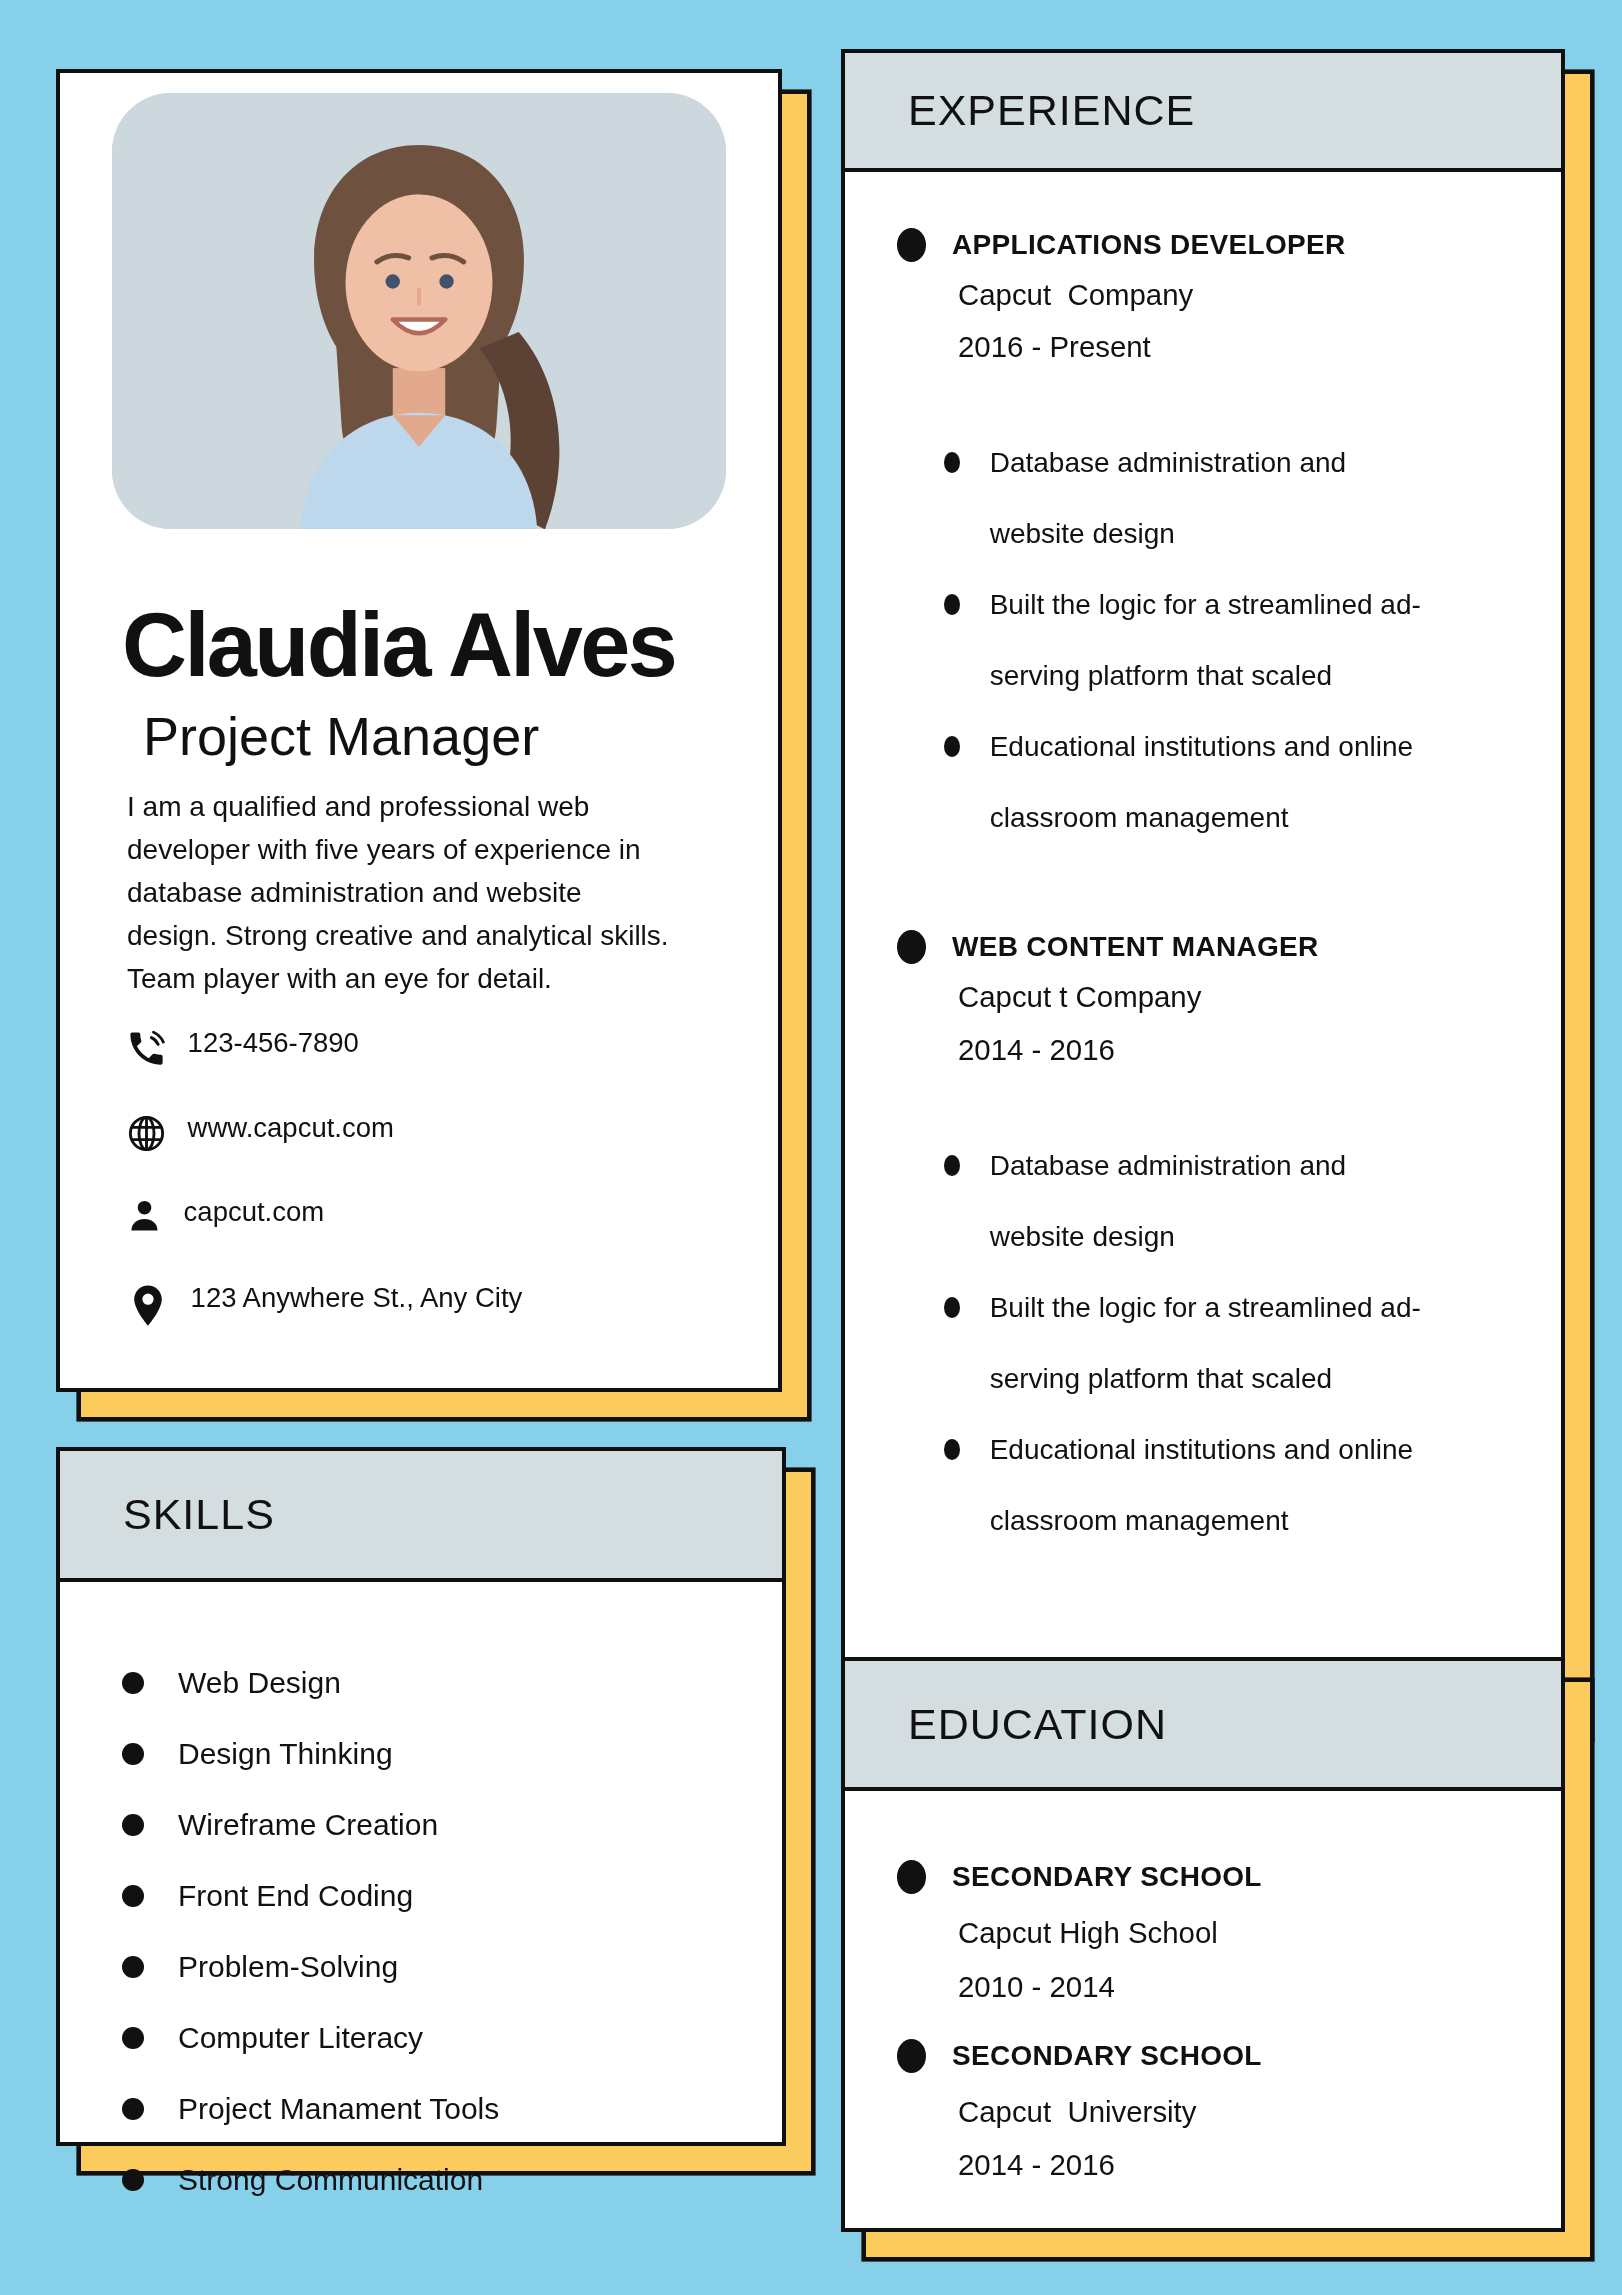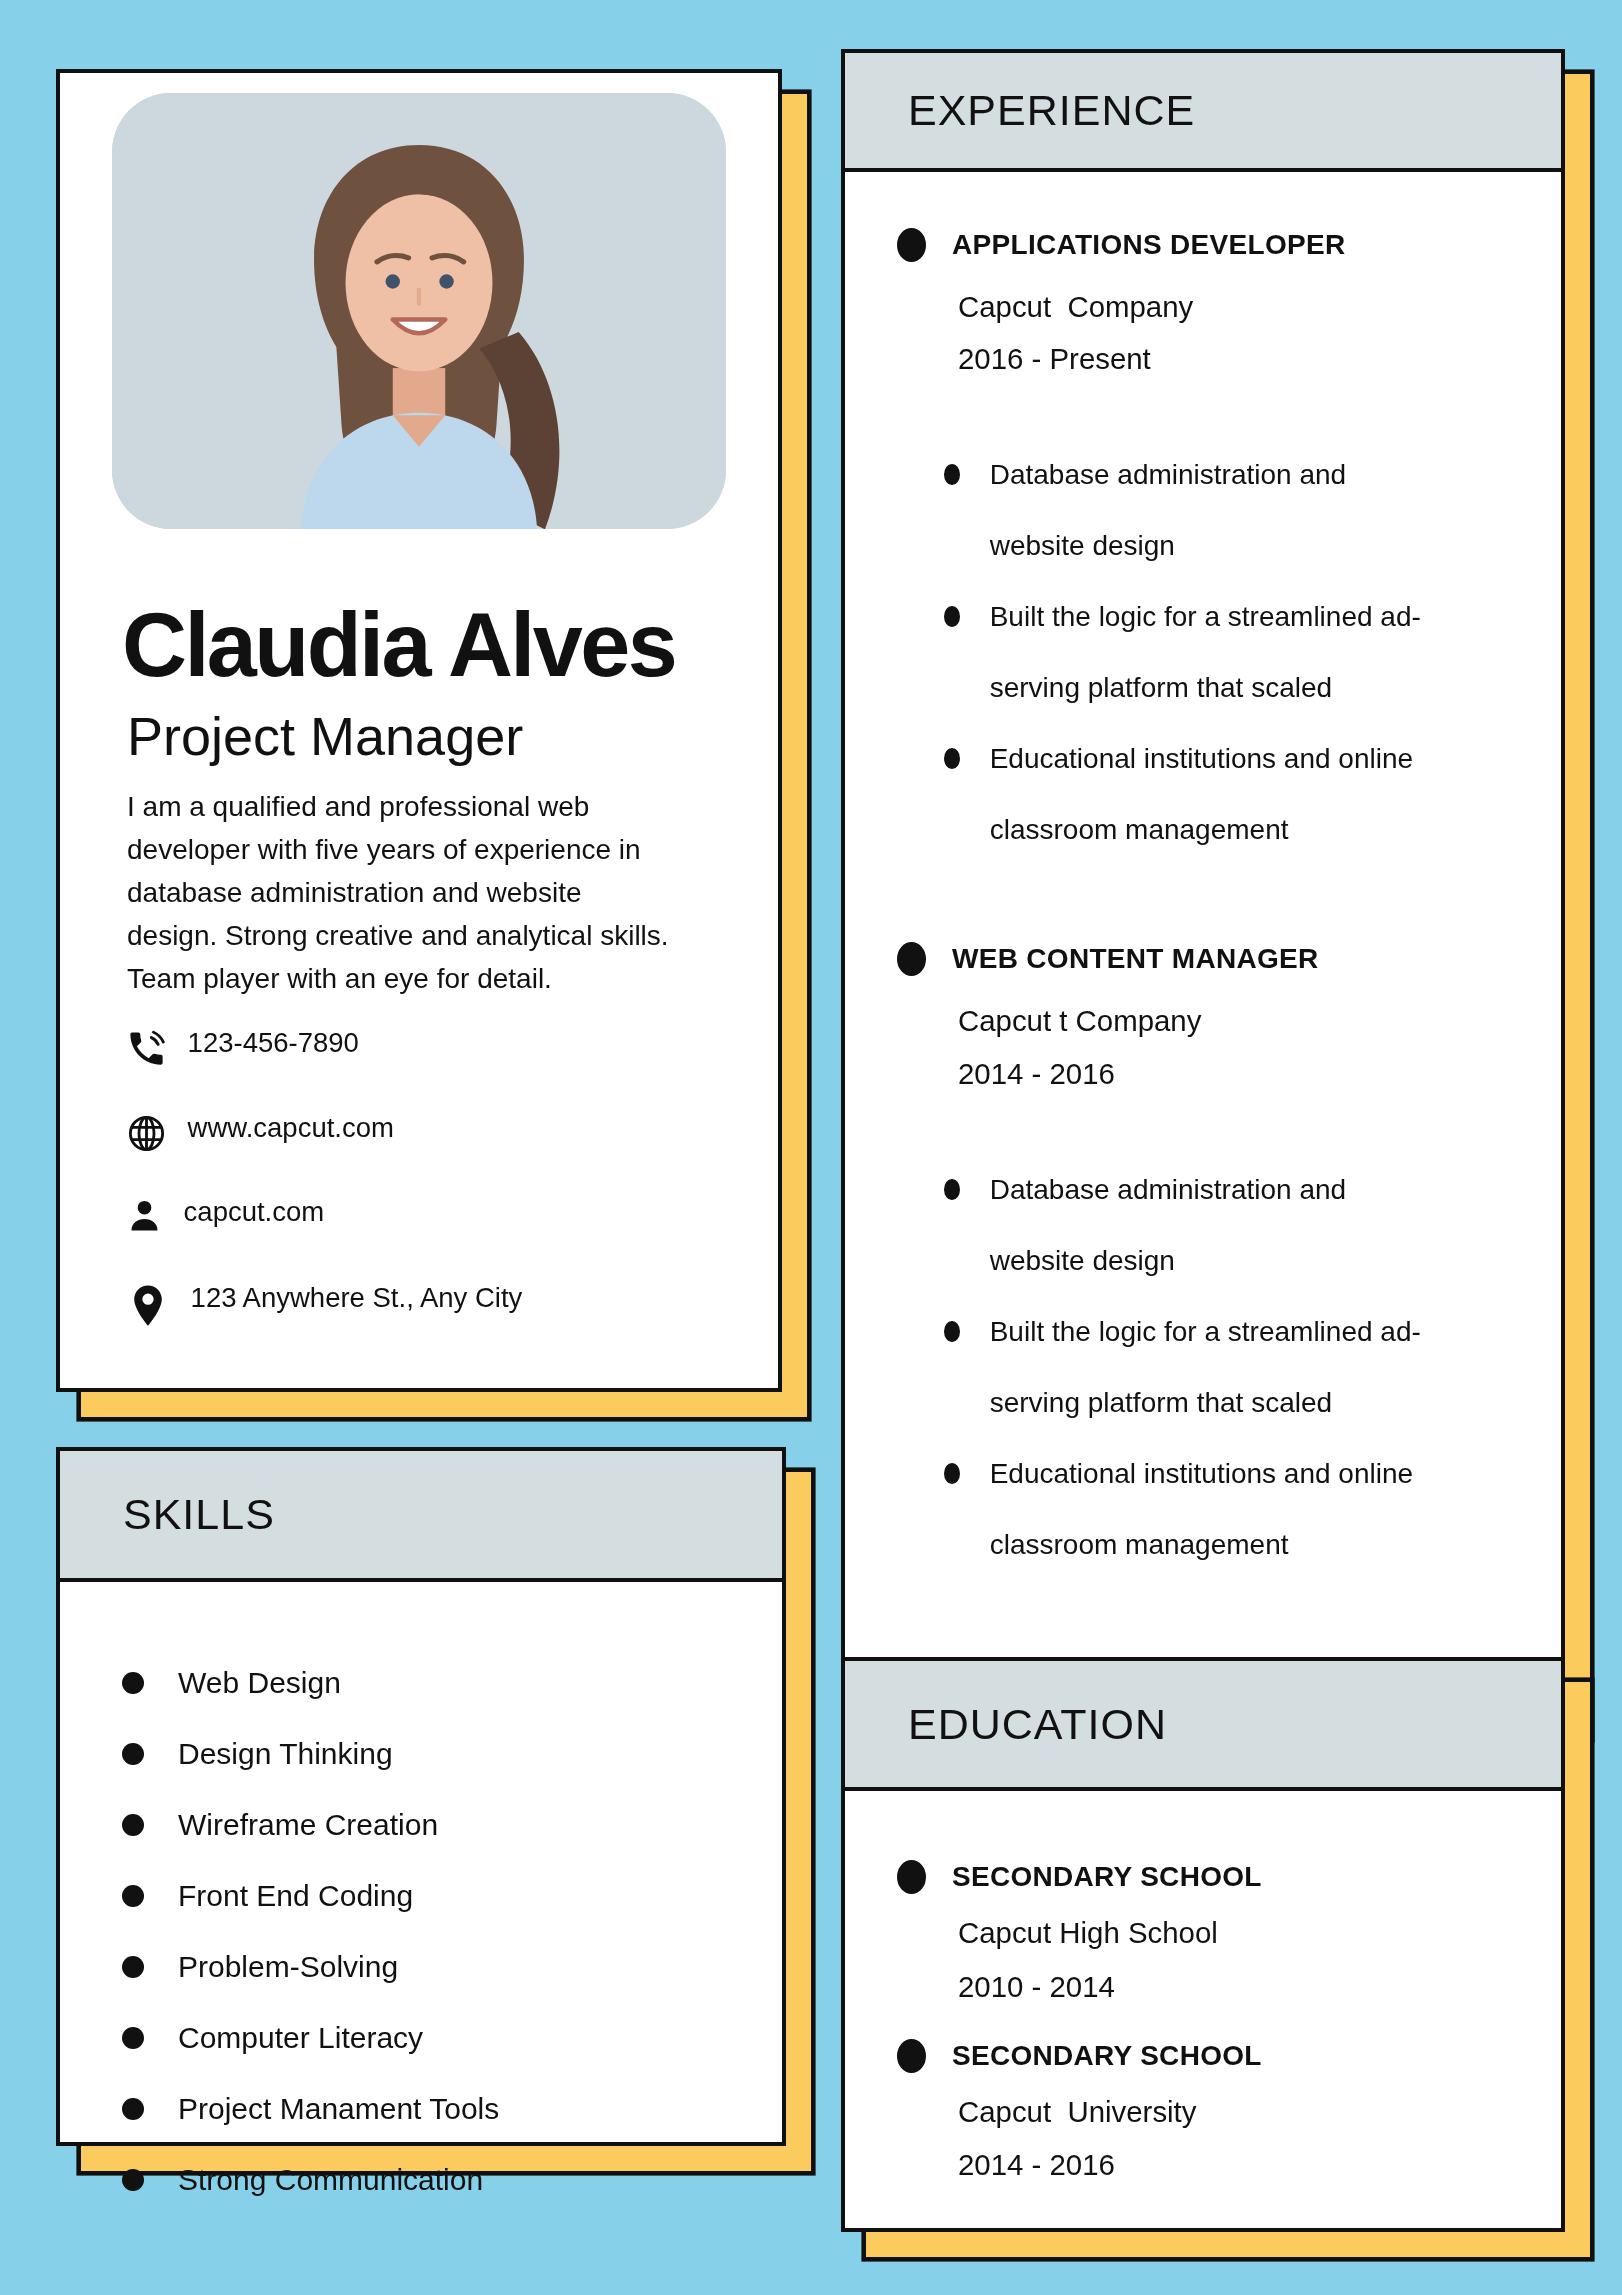--- a/index.html
+++ b/index.html
@@ -12,41 +12,41 @@
   .card-header{background:var(--header,#d4dee1);border-bottom:4.6px solid var(--border,#101010);
         display:flex;align-items:center;padding-left:63px;font-size:43px;font-weight:500;
         letter-spacing:1px;height:128px;box-sizing:border-box;}
   
   #profile-card{left:56px;top:69px;width:726px;height:1323px;}
   .photo{position:absolute;left:52px;top:19.6px;width:614px;height:436px;border-radius:59px;
          overflow:hidden;background:var(--photo_bg,#cdd8de);}
   .photo svg{display:block;width:100%;height:100%;}
   .name{position:absolute;left:62px;top:521px;font-size:90px;font-weight:bold;
         letter-spacing:-2.6px;margin:0;white-space:nowrap;}
-  .role{position:absolute;left:67px;top:632px;font-size:54px;font-weight:400;margin:0;}
+  .role{position:absolute;left:83px;top:632px;font-size:54px;font-weight:400;margin:0;}
   .summary{position:absolute;left:67px;top:712px;width:654px;margin:0;
         font-size:28px;line-height:43px;white-space:pre-wrap;}
   .contact-row{position:absolute;left:65px;height:60px;display:flex;align-items:flex-start;gap:19.6px;}
   .contact-row svg{flex:none;}
   .contact-row .val{font-size:27.5px;}
   #c-row-0{top:954px}#c-row-1{top:1039px}#c-row-2{top:1123px}#c-row-3{top:1209px}
   
   #skills-card{left:56px;top:1447px;width:730px;height:699px;}
   #skills-card .card-header{height:131px;}
   .skills-list{position:absolute;top:196px;left:62px;right:26px;list-style:none;margin:0;padding:0;}
   .skills-list li{display:flex;align-items:center;gap:34px;height:71px;}
   .skills-list .label{font-size:30px;}
   
   #experience-card{left:841px;top:49px;width:724px;height:1664px;}
   #experience-card .card-header{height:119px;}
   .exp-body{position:absolute;top:119px;left:0;right:23.6px;}
   .job-head,.edu-head{display:flex;align-items:center;gap:26px;margin-left:52px;font-weight:bold;}
   .job-title,.edu-title{font-size:28px;letter-spacing:0.3px;}
   .job-head{margin-top:56px;}
-  .job-company{margin:28px 0 0 113px;font-size:29.4px;white-space:pre-wrap;}
+  .job-company{margin:16px 0 0 113px;font-size:29.4px;white-space:pre-wrap;}
   .job-dates{margin:18.3px 0 0 113px;font-size:29.4px;}
   .job-bullets{list-style:none;margin:63px 0 0 0;padding:0;}
   .job-bullets li{display:flex;align-items:flex-start;gap:30px;margin-left:99px;}
   .job-bullets li .dot-sm{margin-top:25px;}
   .job-bullets li .btext{font-size:28px;line-height:71px;white-space:pre-wrap;}
   .job + .job .job-head{margin-top:77px;}
   
   #education-card{left:841px;top:1657px;width:724px;height:575px;}
   #education-card .card-header{height:130px;}
   .edu-body{position:absolute;top:130px;left:0;right:23.6px;}

